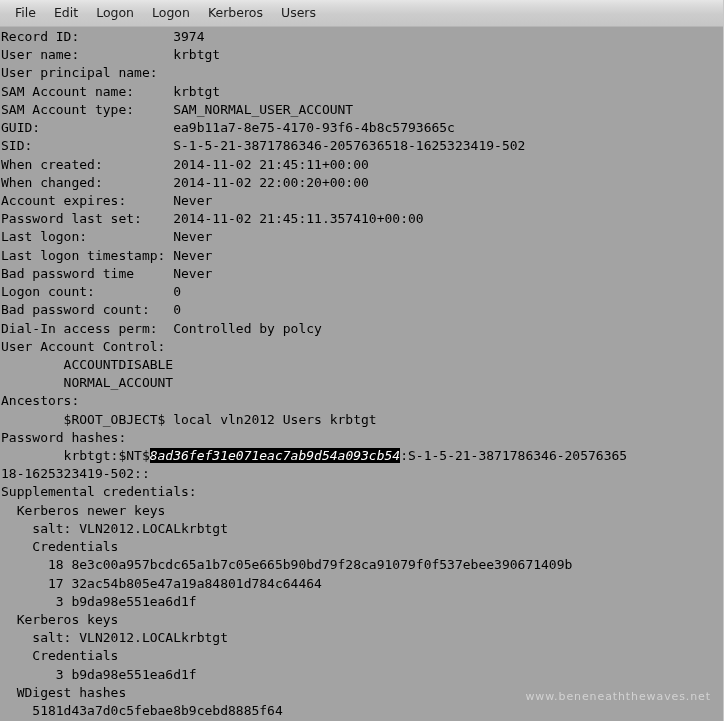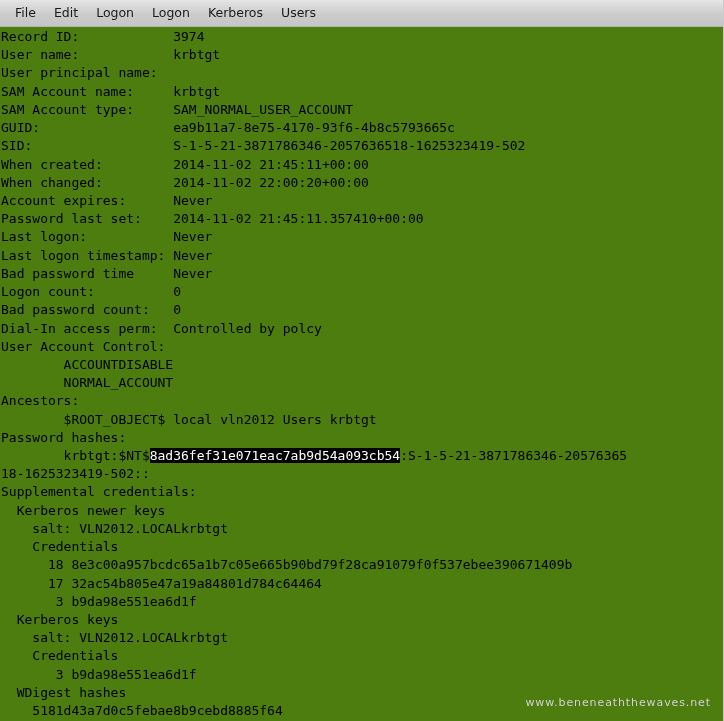--- a/index.html
+++ b/index.html
@@ -37,45 +37,46 @@
     border-radius: 2px;
     cursor: default;
   }
   
   #terminal {
     position: absolute;
     top: 27px;
     left: 0;
     right: 0;
     bottom: 0;
-    background: #4d7c0f;
+    background: #a3a3a3;
     color: #000000;
     font-family: "DejaVu Sans Mono", "Liberation Mono", monospace;
     font-size: 13.0px;
     line-height: 18.22px;
     letter-spacing: 0px;
     padding: 1px 0 0 1px;
     box-sizing: border-box;
     overflow: hidden;
     white-space: pre;
   }
   .tline {
     height: 18.22px;
     white-space: pre;
     overflow: hidden;
   }
   .hl {
     background: #000000;
     color: #ffffff;
+    font-style: italic;
   }
   
   #watermark {
     position: absolute;
     right: 12px;
-    bottom: 12px;
+    bottom: 18px;
     font-family: "DejaVu Sans", "Liberation Sans", sans-serif;
     font-size: 11px;
     letter-spacing: 0.9px;
     color: #d2d2d2;
     user-select: none;
     pointer-events: none;
   }
 </style>
 </head>
 <body>

